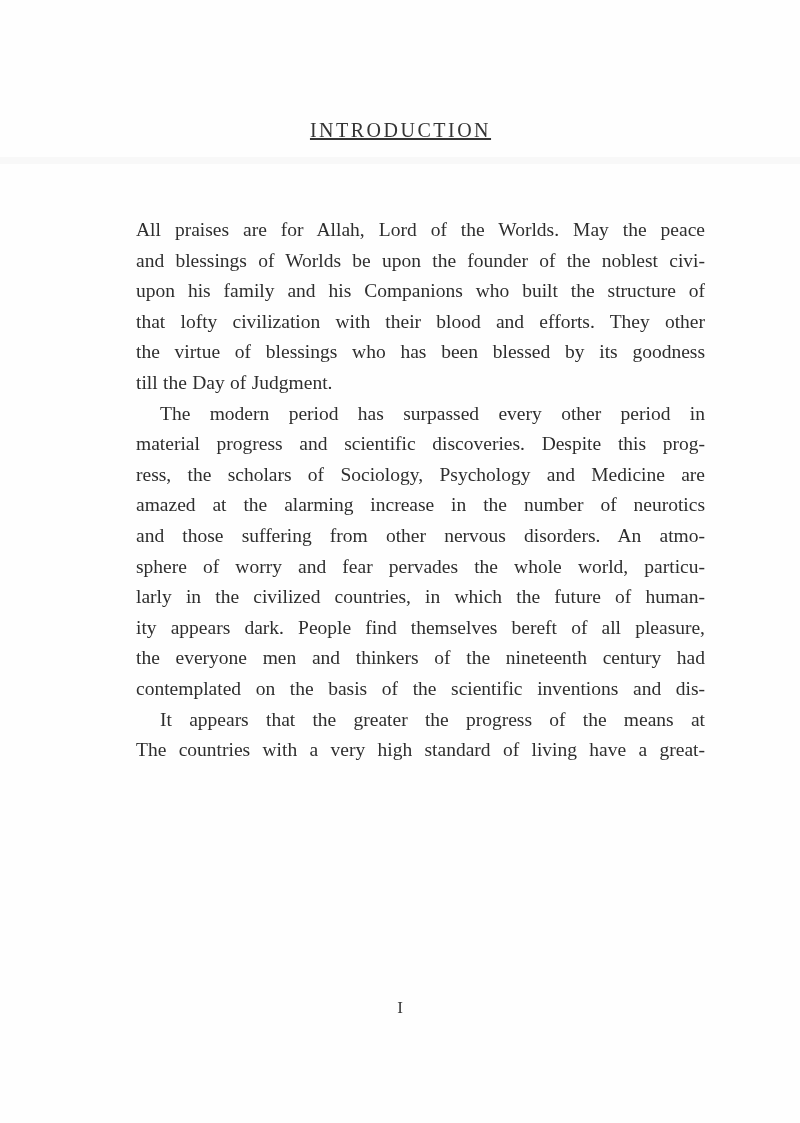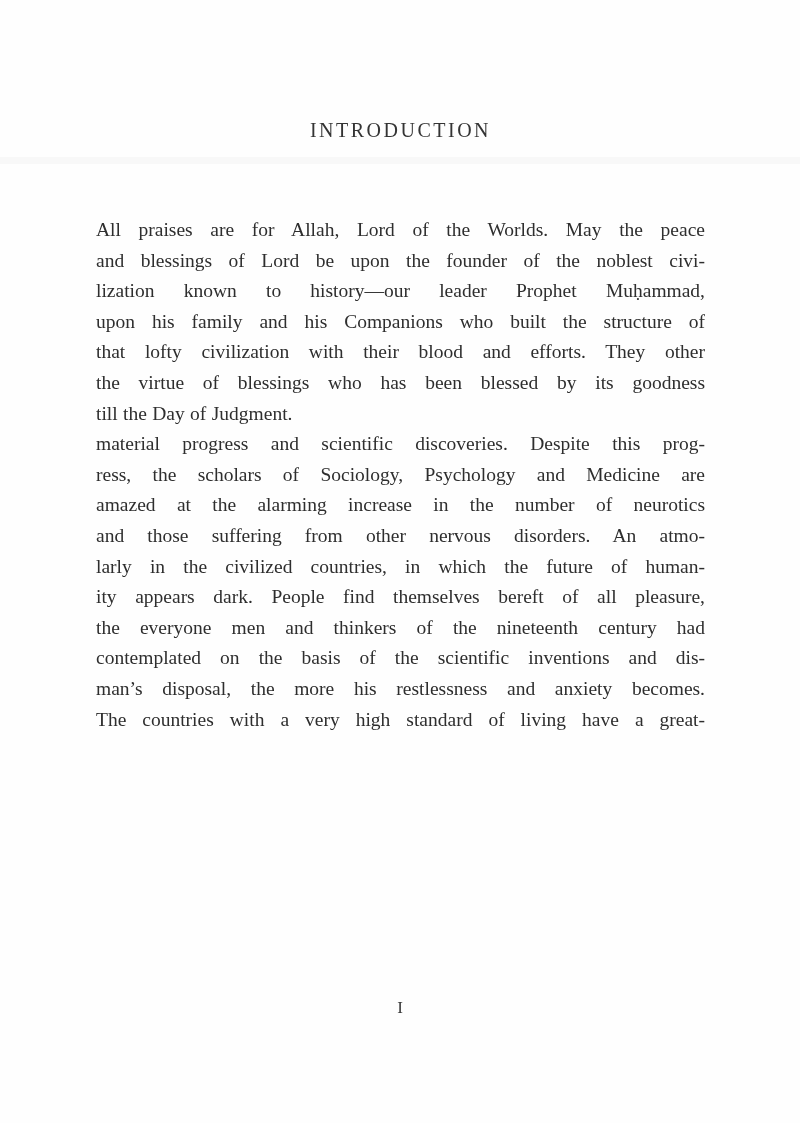--- a/index.html
+++ b/index.html
@@ -25,40 +25,42 @@
   }
   .heading {
     position: absolute;
     top: 119px;
     left: 96px;
     width: 609px;
     text-align: center;
     font-size: 20px;
     letter-spacing: 2.5px;
     color: #343434;
+    text-decoration: underline;
   }
   .text-block {
     position: absolute;
     top: 215px;
     left: 96px;
     width: 609px;
   }
   .paragraph {
     margin: 0;
     padding: 0;
   }
   .line {
     font-size: 19.5px;
     line-height: 30.6px;
     height: 30.6px;
     white-space: nowrap;
     text-align: justify;
     text-align-last: justify;
     -moz-text-align-last: justify;
     word-spacing: 0.5px;
+    margin-left: 40px;
   }
   .line.left {
     text-align-last: left;
     -moz-text-align-last: left;
   }
   .line.indent {
     padding-left: 24px;
   }
   .page-number {
     position: absolute;
@@ -74,36 +76,37 @@
 </head>
 <body>
 
 <div class="scan-band"></div>
 
 <div class="heading">INTRODUCTION</div>
 
 <div class="text-block">
   <div class="paragraph">
     <div class="line">All praises are for Allah, Lord of the Worlds. May the peace</div>
-    <div class="line">and blessings of Lord be upon the founder of the noblest civi-</div>
-    <div class="line">lization known to history—our leader Prophet Muḥammad,</div>
+    <div class="line">and blessings of Worlds be upon the founder of the noblest civi-</div>
     <div class="line">upon his family and his Companions who built the structure of</div>
     <div class="line">that lofty civilization with their blood and efforts. They other</div>
     <div class="line">the virtue of blessings who has been blessed by its goodness</div>
     <div class="line left">till the Day of Judgment.</div>
   </div>
   <div class="paragraph">
+    <div class="line indent">The modern period has surpassed every other period in</div>
     <div class="line">material progress and scientific discoveries. Despite this prog-</div>
     <div class="line">ress, the scholars of Sociology, Psychology and Medicine are</div>
     <div class="line">amazed at the alarming increase in the number of neurotics</div>
     <div class="line">and those suffering from other nervous disorders. An atmo-</div>
+    <div class="line">sphere of worry and fear pervades the whole world, particu-</div>
     <div class="line">larly in the civilized countries, in which the future of human-</div>
     <div class="line">ity appears dark. People find themselves bereft of all pleasure,</div>
     <div class="line">the everyone men and thinkers of the nineteenth century had</div>
     <div class="line">contemplated on the basis of the scientific inventions and dis-</div>
   </div>
   <div class="paragraph">
-    <div class="line">man’s disposal, the more his restlessness and anxiety becomes.</div>
+    <div class="line indent">It appears that the greater the progress of the means at</div>
     <div class="line">The countries with a very high standard of living have a great-</div>
   </div>
 </div>
 
 <div class="page-number">I</div>
 
 </body></html>

